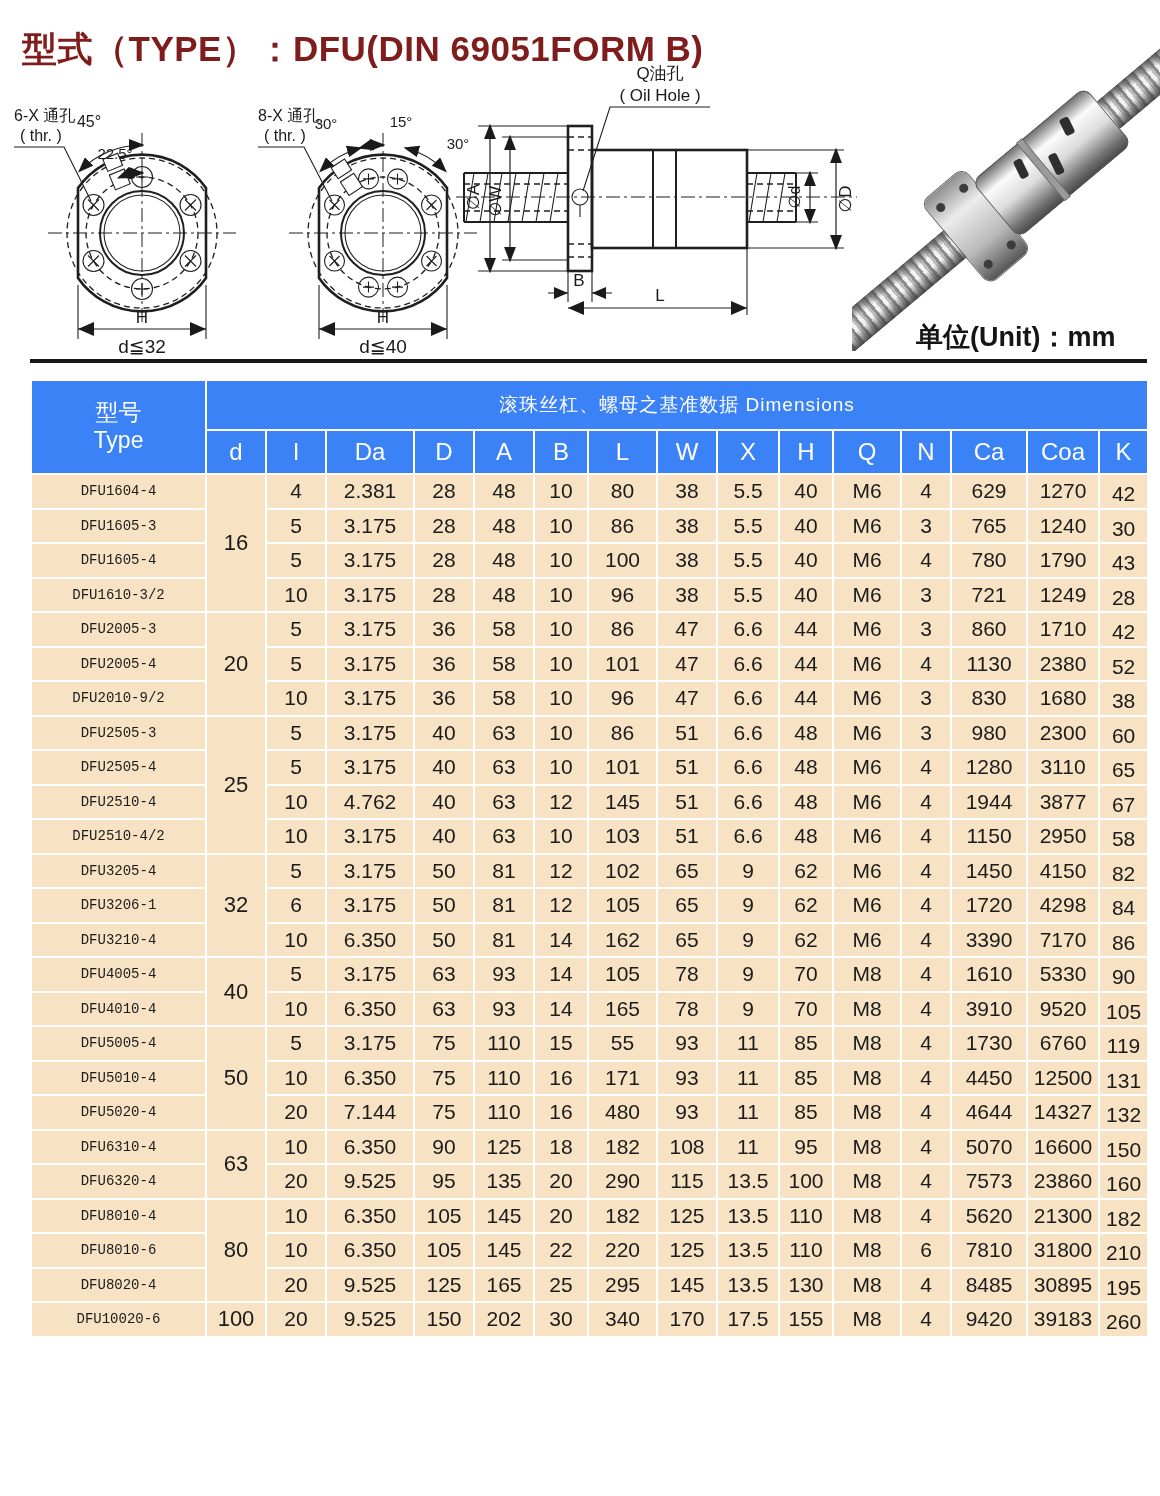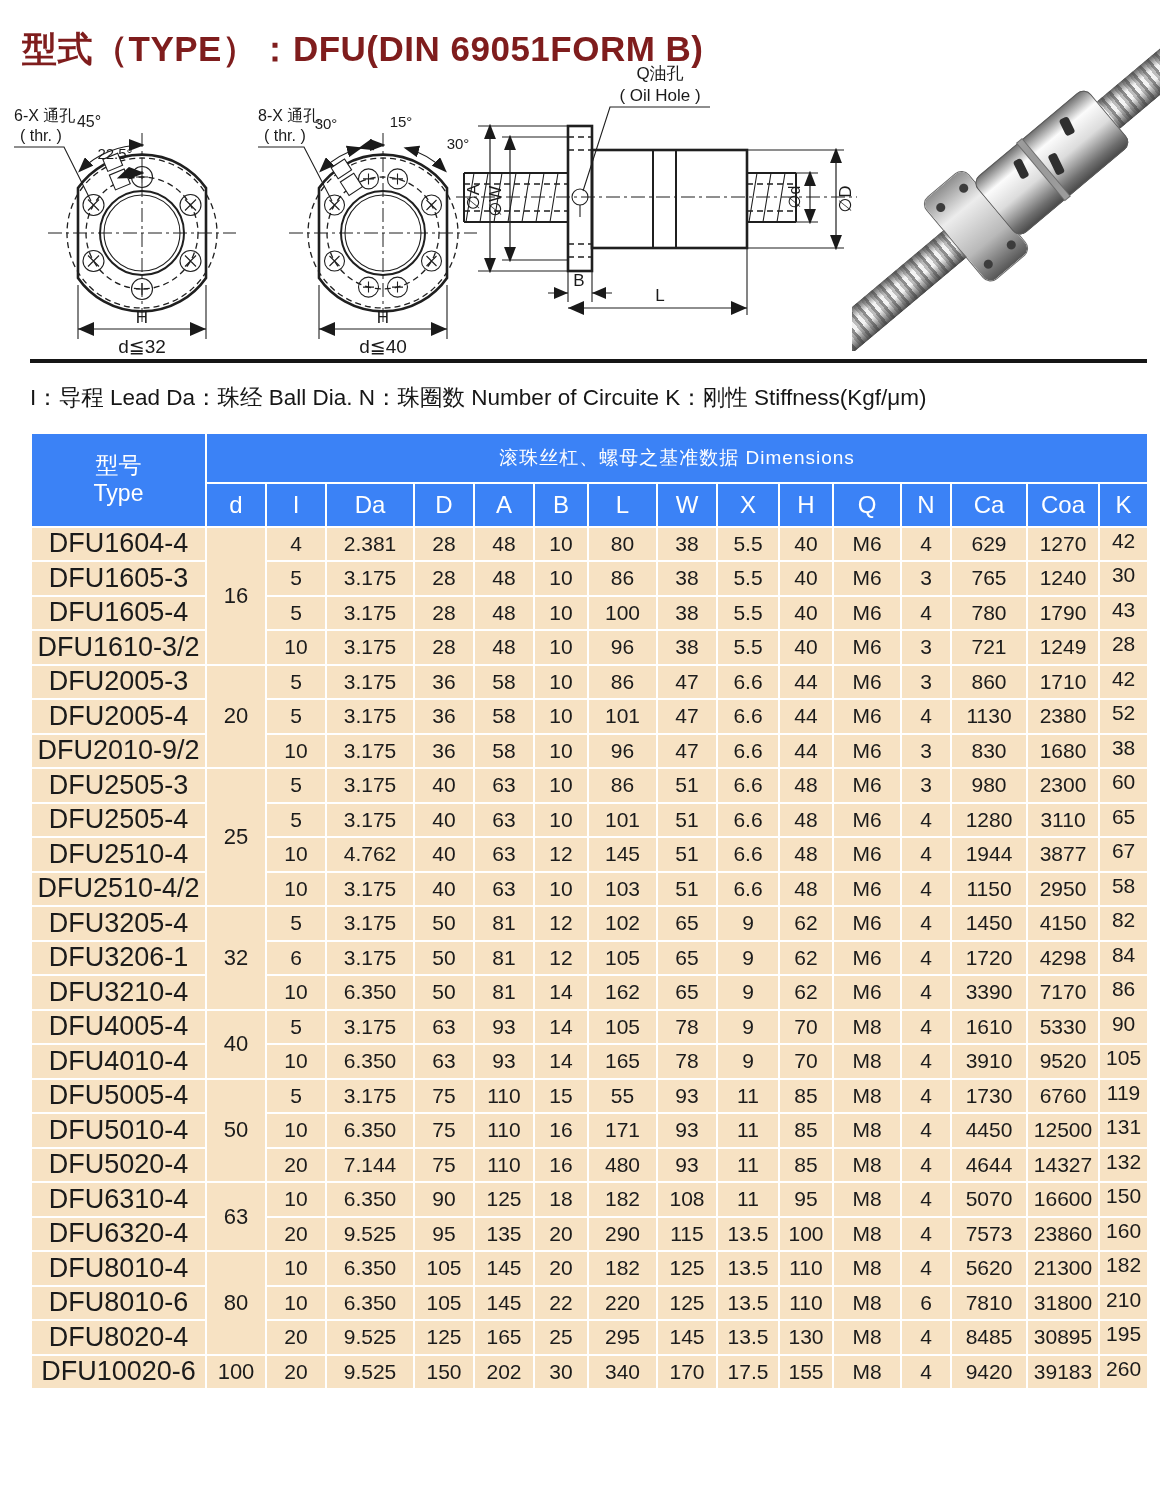--- a/index.html
+++ b/index.html
@@ -65,23 +65,23 @@
   
   table.spec { border-collapse:collapse; table-layout:fixed; width:1117px;
                margin:14px 0 0 30px; }
   .spec th, .spec td { border:2px solid #fff; text-align:center; white-space:nowrap;
                        overflow:hidden; vertical-align:middle; }
   .spec thead th { background:#3b82f6; color:#fff; font-weight:400; }
   th.model-th { font-size:23px; line-height:1.2; }
   th.banner-th { font-size:19px; height:50px; letter-spacing:1px; }
   th.col-th { font-size:24px; height:44px; }
   .spec tbody td { background:#F7E2C3; color:#1b1b1b; font-size:21px; height:34.5px; }
-  .spec td.type-cell { font-size:27px; }
+  .spec td.type-cell { font-size:14px;font-family:Liberation Mono, monospace; }
   .spec td.d-cell { font-size:22px; }
-  .spec td.k-cell { vertical-align:top; padding-top:1px; line-height:1.1; }
+  .spec td.k-cell { vertical-align:top; padding-top:7px; line-height:1.1; }
 </style>
 </head>
 <body>
 
 <h1 class="page-title">型式（TYPE）：DFU(DIN 69051FORM B)</h1>
 
 <div class="drawings">
 
   <svg id="sv-left" width="250" height="272" viewBox="0 0 250 272">
     <defs>
@@ -250,26 +250,26 @@
       <div class="ph-rod"></div>
       <div class="ph-flange"></div>
       <div class="ph-nut"></div>
       <div class="ph-ring"></div>
       <div class="ph-slot s1"></div>
         <div class="ph-slot s2"></div>
         <div class="ph-slot s3"></div>
     </div>
   </div>
 
+  <div class="unit-label">单位(Unit)：mm</div>
 </div>
 
 <div class="rule"></div>
 
 <div class="legend">
-  <div>I：导程 Lead  Da：珠经 Ball Dia.  N：珠圈数 Number of Circuite  K：刚性 Stiffness(Kgf/μm)</div>
 </div>
 
 <table class="spec">
   <colgroup>
     <col style="width:175px">
       <col style="width:60px">
       <col style="width:60px">
     <col style="width:88px">
       <col style="width:60px">
       <col style="width:60px">

